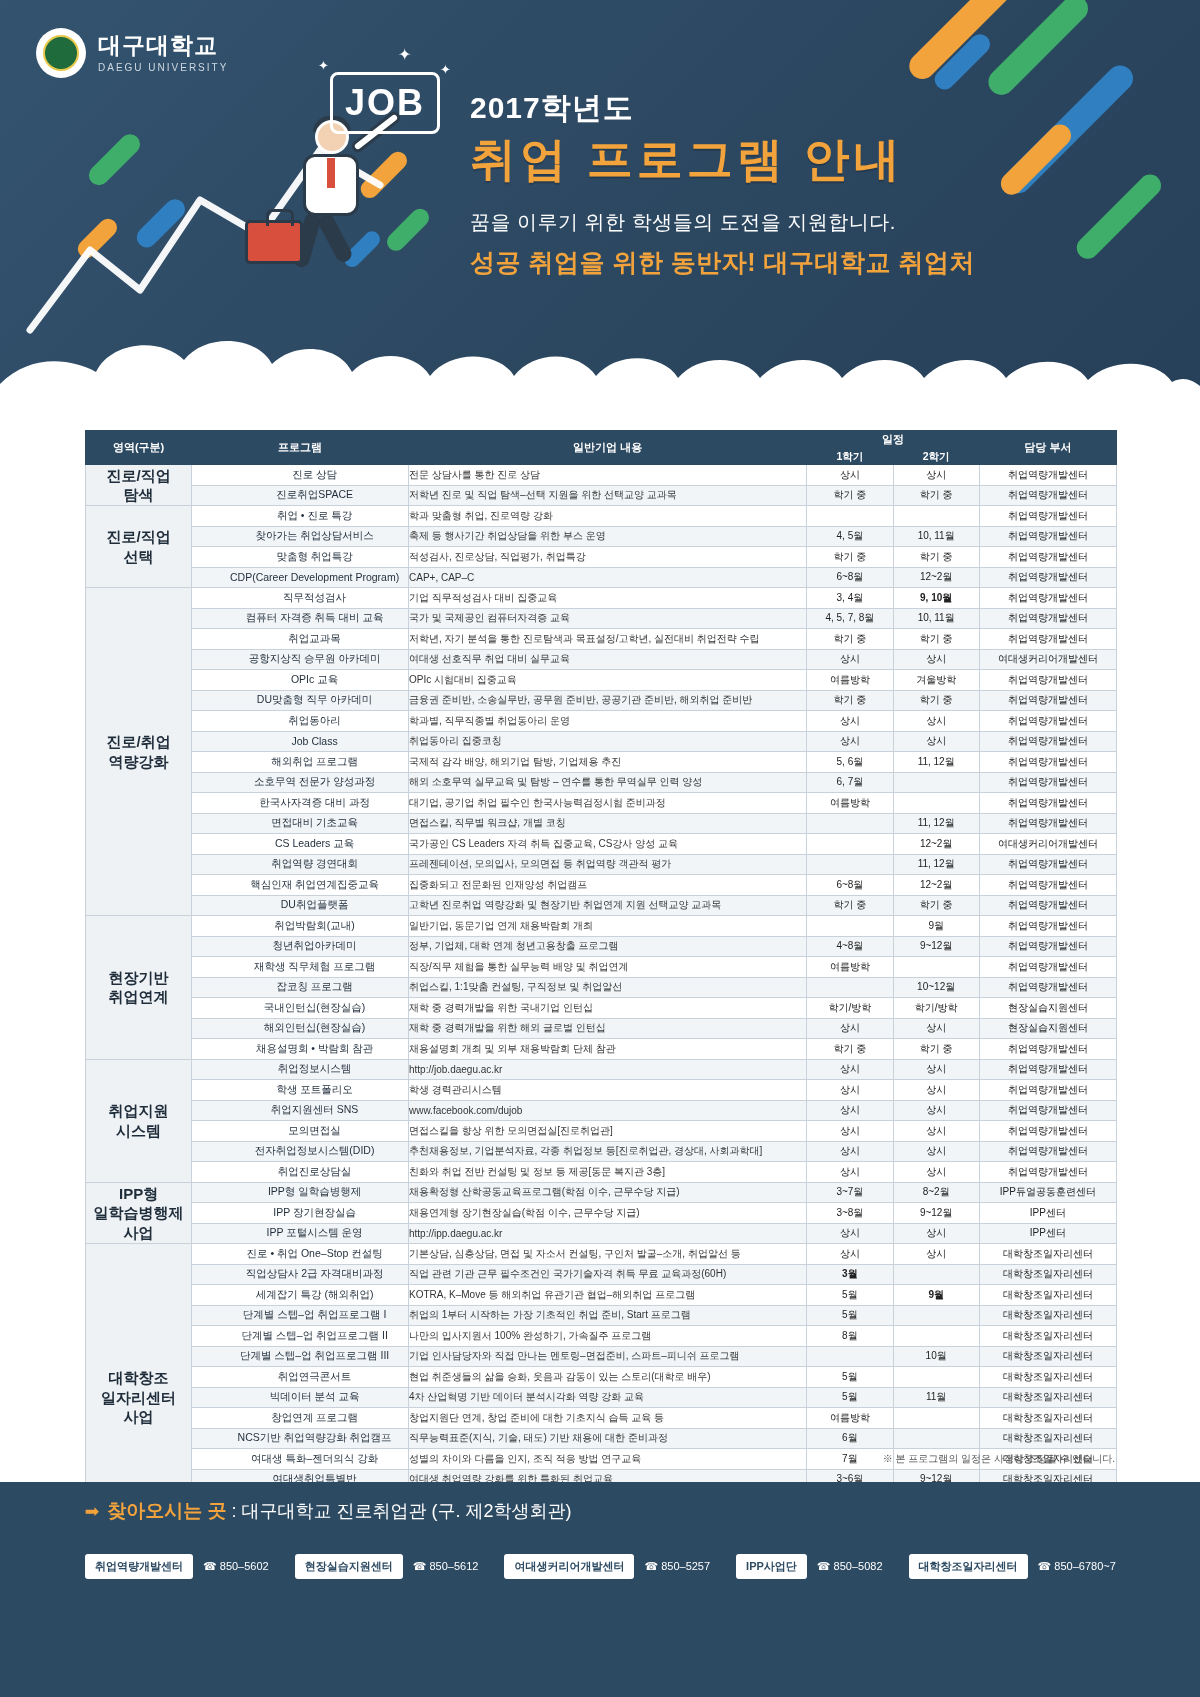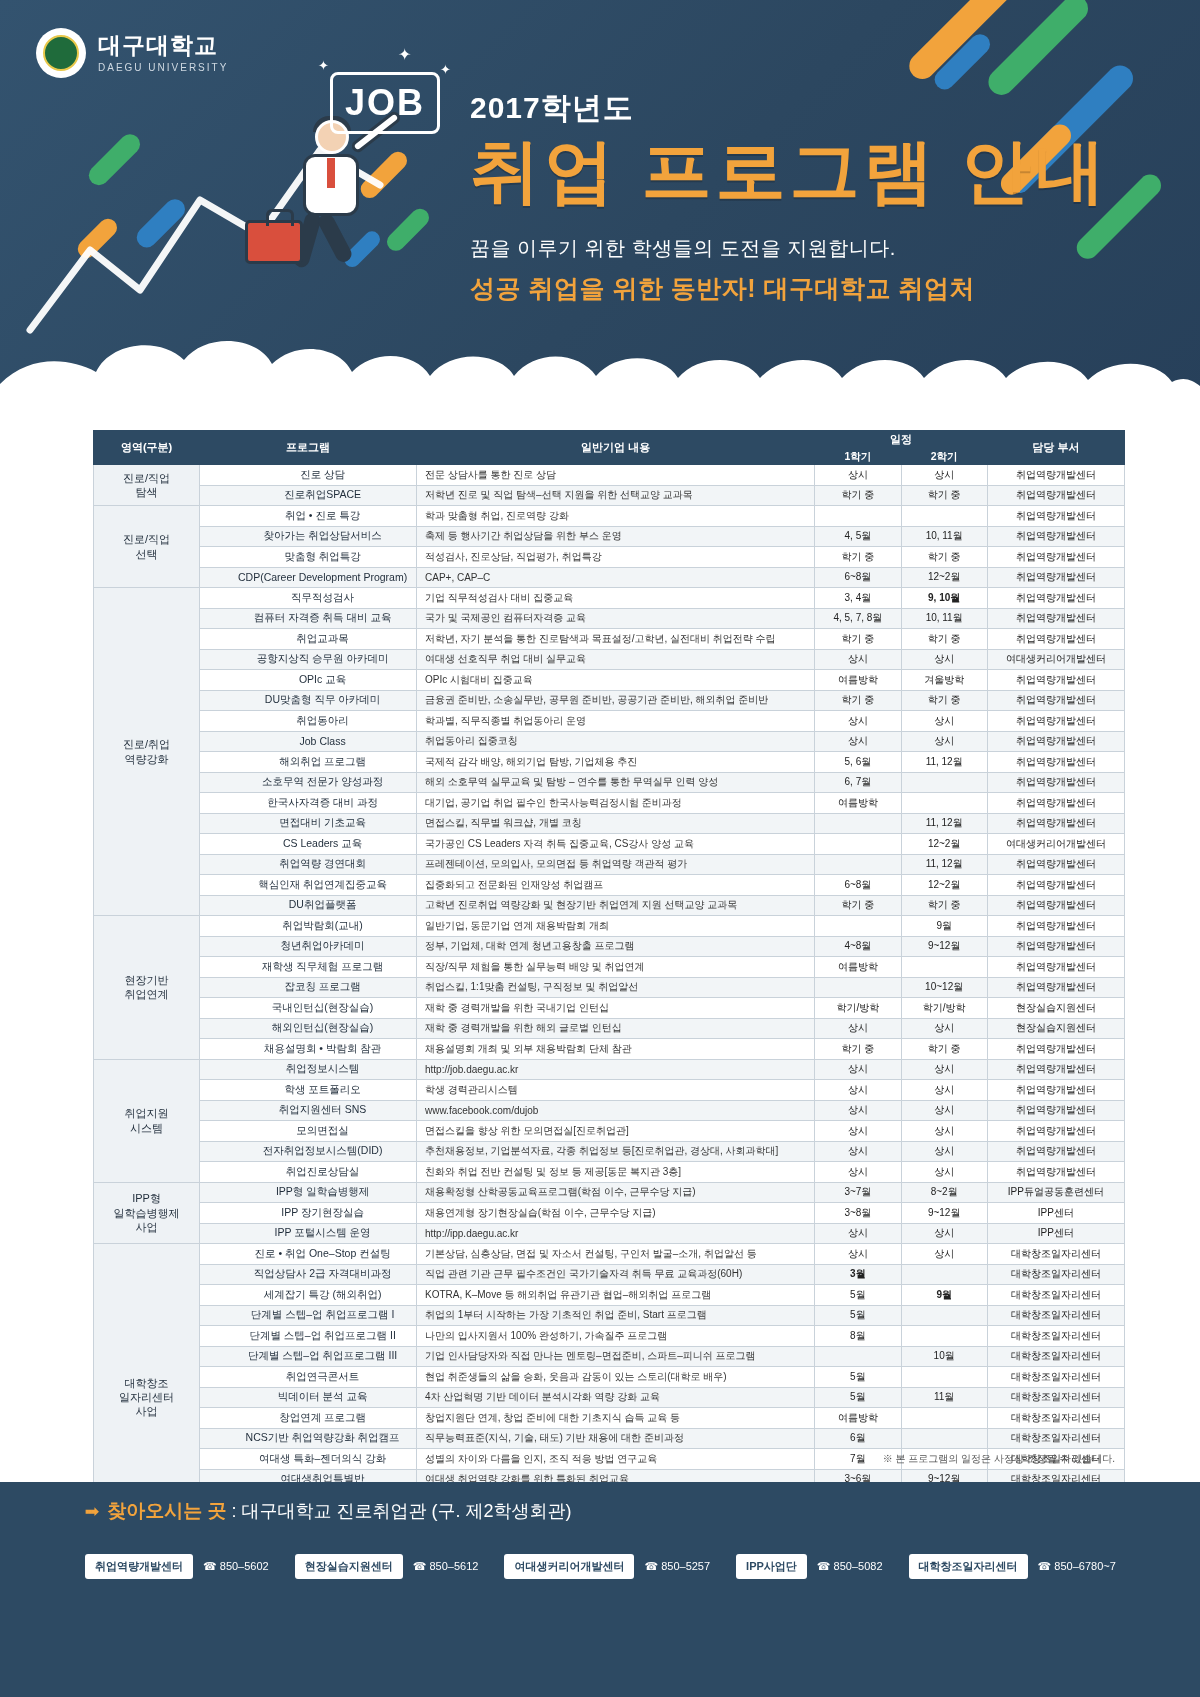--- a/index.html
+++ b/index.html
@@ -60,21 +60,21 @@
   }
   .spark { position:absolute; color:#ffffff; font-size:13px; }
 
   .hero-title-block {
     position:absolute; left:470px; top:88px; z-index:6;
   }
   .hero-year {
     color:#ffffff; font-size:30px; font-weight:bold; letter-spacing:1px;
   }
   .hero-main {
-    color:#f2a33c; font-size:70px; font-weight:bold; letter-spacing:4px;
+    color:#f2a33c; font-size:46px; font-weight:bold; letter-spacing:4px;
     margin-top:6px; line-height:1.05;
     text-shadow:0 2px 0 rgba(0,0,0,0.18);
   }
   .hero-sub1 {
     color:#ffffff; font-size:20px; margin-top:26px; letter-spacing:0.5px;
   }
   .hero-sub2 {
     color:#f2a33c; font-size:25px; font-weight:bold; margin-top:10px; letter-spacing:0.5px;
   }
 
@@ -88,39 +88,39 @@
   .r-leg1 { position:absolute; left:44px; top:92px; width:16px; height:56px; background:#2b3b4a; border-radius:8px; transform:rotate(16deg);}
   .r-leg2 { position:absolute; left:72px; top:92px; width:16px; height:52px; background:#2b3b4a; border-radius:8px; transform:rotate(-28deg);}
   .r-case { position:absolute; left:-10px; top:100px; width:58px; height:44px; background:#d94f3d; border:3px solid #2b3b4a; border-radius:5px;}
   .r-case:after { content:""; position:absolute; left:18px; top:-14px; width:22px; height:14px; border:3px solid #2b3b4a; border-bottom:none; border-radius:6px 6px 0 0;}
 
   
   .clouds { position:absolute; left:0; bottom:-4px; width:1200px; height:110px; z-index:7; }
 
   
   .table-wrap {
-    position:absolute; left:93px; top:430px; width:1032px;
+    position:absolute; left:85px; top:430px; width:1032px;
   }
   table { border-collapse:collapse; width:100%; font-size:10.5px; }
   th, td { border:1px solid #c9d2da; padding:0; }
   thead th {
     background:#2d4a63; color:#ffffff; font-weight:bold;
     height:18px; font-size:11px; text-align:center;
     border:1px solid #2d4a63;
   }
   thead th.sub { height:16px; font-size:10.5px; }
   tbody tr { height:20.5px; }
   tbody td { text-align:center; background:#ffffff; }
   tbody tr.alt td { background:#f2f5f7; }
   td.area {
-    background:#eef2f5 !important; font-size:11px; font-weight:normal; color:#1f2c3a;
+    background:#eef2f5 !important; font-size:15px; font-weight:bold; color:#1f2c3a;
     line-height:1.3;
   }
   td.prog { text-align:center; font-size:10.5px; color:#1f2c3a;padding-left:29px; }
-  td.desc { text-align:left; padding-left:8px; font-size:10px; color:#333; }
+  td.desc { text-align:left; font-size:10px; color:#333; }
   td.sch { font-size:10px; width:78px; }
   td.sch.bold { font-weight:bold;margin-left:33px; }
   td.dept { font-size:10px; width:120px; }
   col.c-area { width:96px; }
   col.c-prog { width:196px; }
   col.c-desc { width:360px; }
   col.c-s1 { width:78px; }
   col.c-s2 { width:78px; }
   col.c-dept { width:124px; }
 

